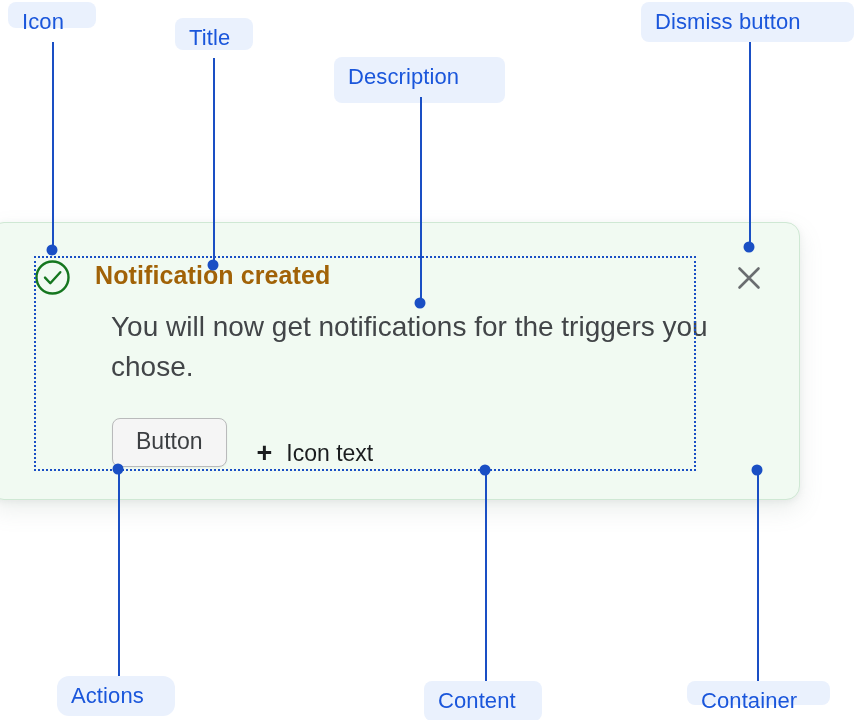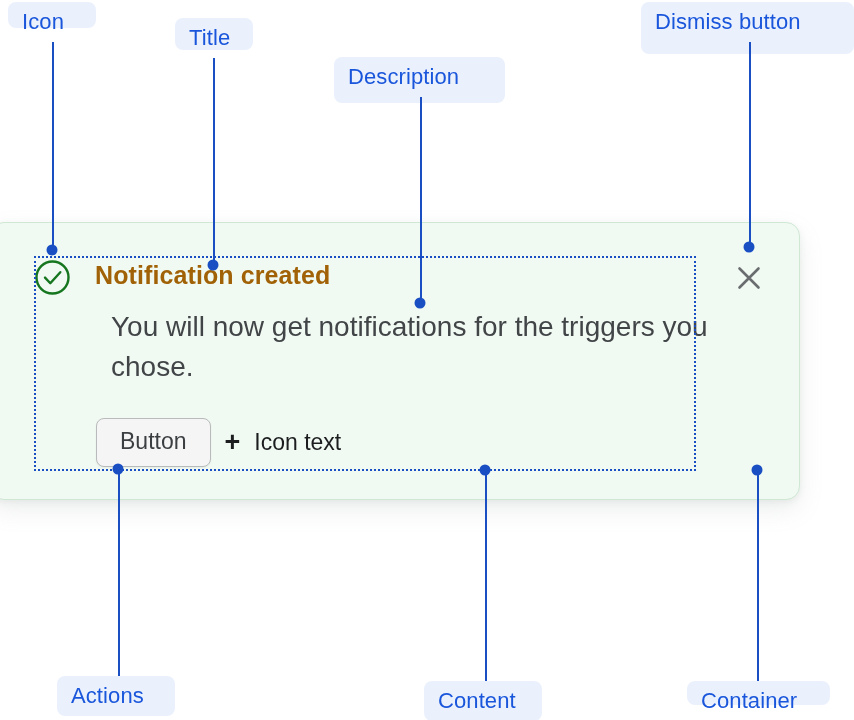--- a/index.html
+++ b/index.html
@@ -103,25 +103,25 @@
     width: 600px;
     font-size: 28px;
     line-height: 40px;
     color: #424548;
     margin-left: 16px;
   }
 
   
   #actions-row {
     position: absolute;
-    left: 96px;
+    left: 112px;
     top: 418px;
     display: flex;
-    align-items: center;
-    gap: 14px;
+    align-items: flex-end;
+    gap: 30px;
   }
   #action-button {
     background: #f5f5f5;
     border: 1px solid #b9babb;
     border-radius: 8px;
     color: #3c3f42;
     font-size: 23px;
     font-family: "Liberation Sans", sans-serif;
     padding: 11px 23px 13px 23px;
     line-height: 1;
@@ -196,25 +196,25 @@
   <div class="callout-dot" style="left: 52px; top: 250px;"></div>
 
   <div class="callout-pill" style="left: 175px; top: 18px; width: 78px; height: 32px;">Title</div>
   <div class="callout-line" style="left: 213px; top: 58px; height: 206px;"></div>
   <div class="callout-dot" style="left: 213px; top: 265px;"></div>
 
   <div class="callout-pill" style="left: 334px; top: 57px; width: 171px; height: 46px;">Description</div>
   <div class="callout-line" style="left: 420px; top: 97px; height: 205px;"></div>
   <div class="callout-dot" style="left: 420px; top: 303px;"></div>
 
-  <div class="callout-pill" style="left: 641px; top: 2px; width: 213px; height: 52px;">Dismiss button</div>
+  <div class="callout-pill" style="left: 641px; top: 2px; width: 213px; height: 40px;">Dismiss button</div>
   <div class="callout-line" style="left: 749px; top: 42px; height: 204px;"></div>
   <div class="callout-dot" style="left: 749px; top: 247px;"></div>
 
-  <div class="callout-pill" style="left: 57px; top: 676px; width: 118px; height: 40px;">Actions</div>
+  <div class="callout-pill" style="left: 57px; top: 676px; width: 118px; height: 40px; border-radius: 12px;">Actions</div>
   <div class="callout-line" style="left: 118px; top: 470px; height: 206px;"></div>
   <div class="callout-dot" style="left: 118px; top: 469px;"></div>
 
   <div class="callout-pill" style="left: 424px; top: 681px; width: 118px; height: 40px;">Content</div>
   <div class="callout-line" style="left: 485px; top: 471px; height: 210px;"></div>
   <div class="callout-dot" style="left: 485px; top: 470px;"></div>
 
   <div class="callout-pill" style="left: 687px; top: 681px; width: 143px; height: 24px;">Container</div>
   <div class="callout-line" style="left: 757px; top: 471px; height: 210px;"></div>
   <div class="callout-dot" style="left: 757px; top: 470px;"></div>

